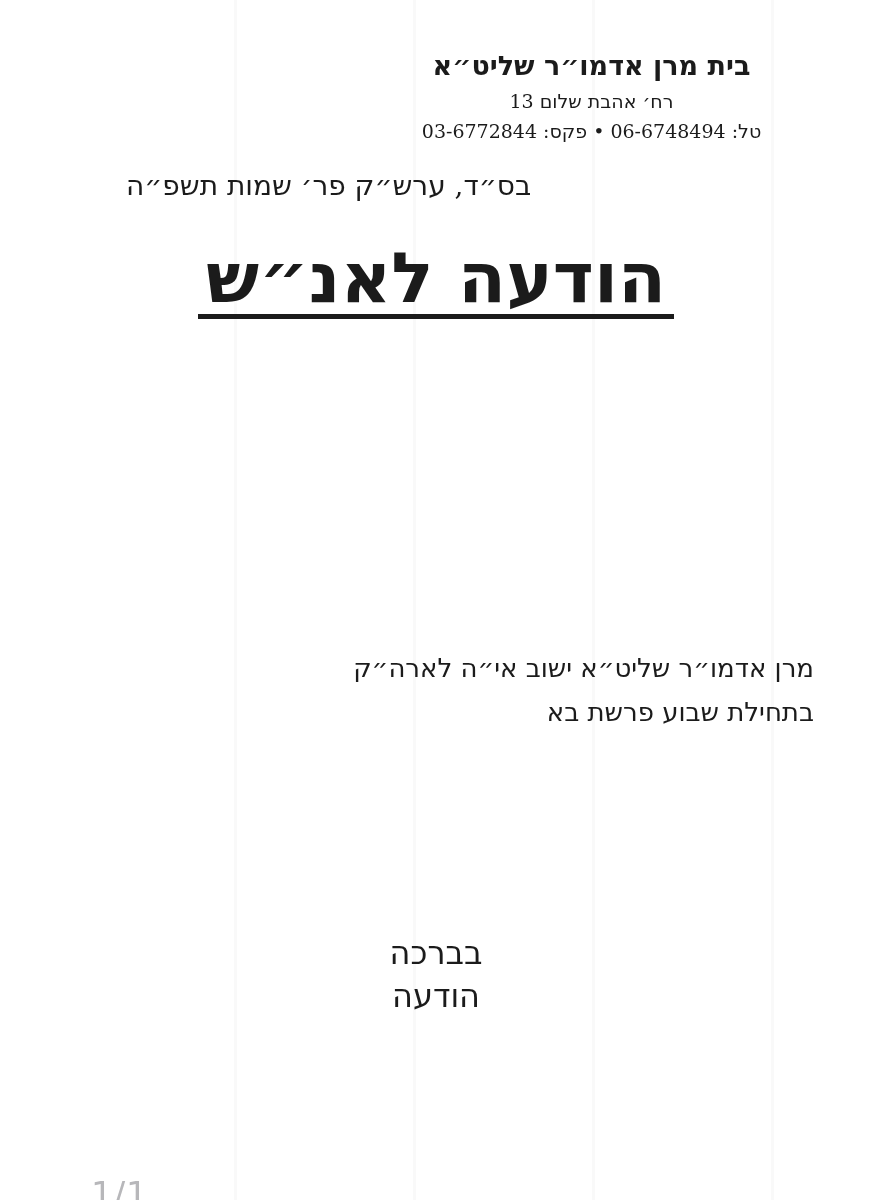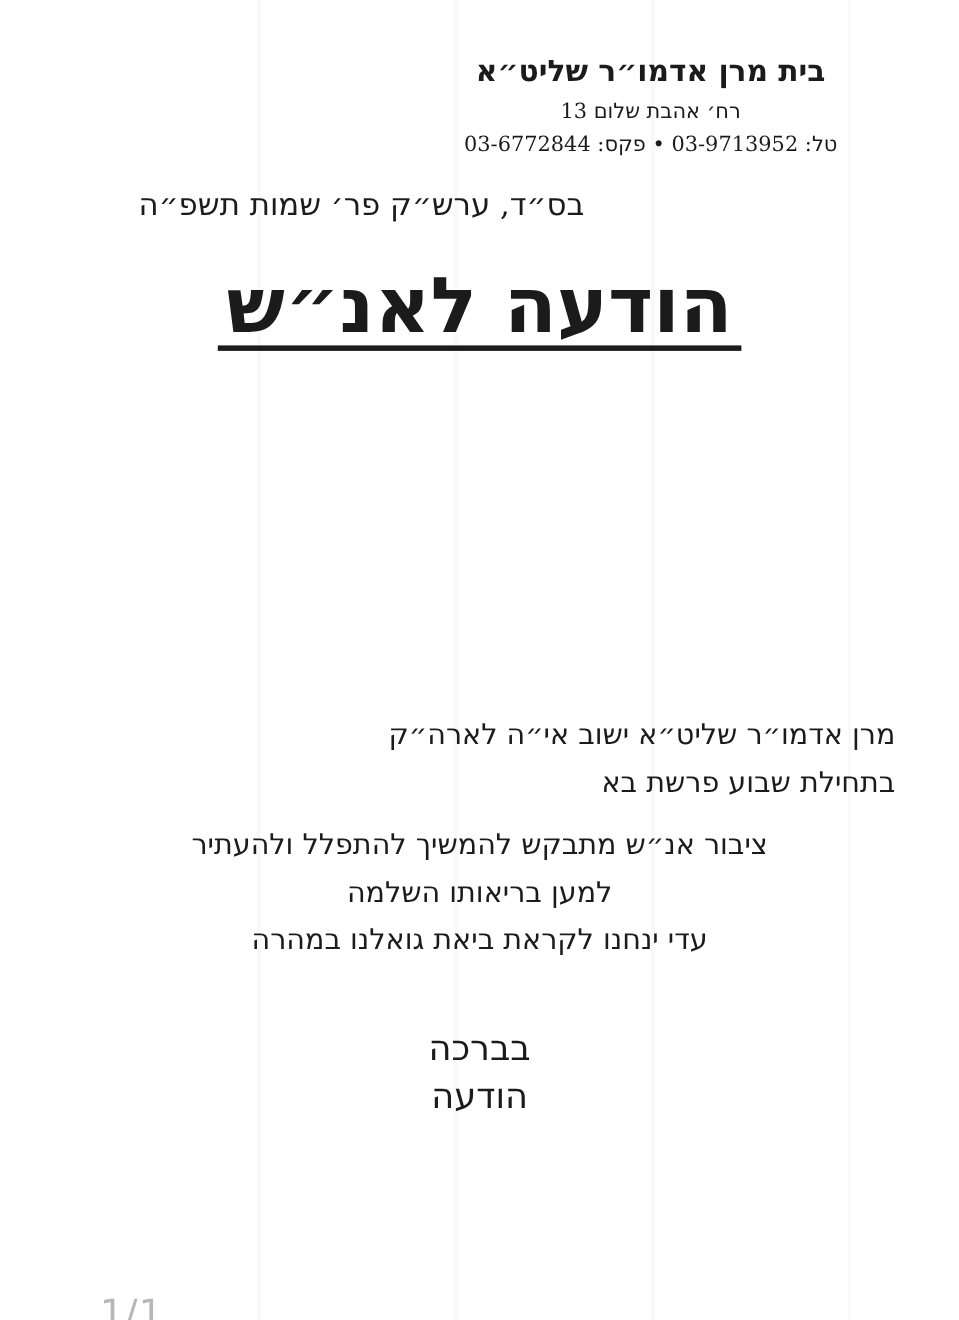--- a/index.html
+++ b/index.html
@@ -102,40 +102,35 @@
   }
 </style>
 </head>
 <body>
 
 <div class="page">
 
   <div class="letterhead">
     <div class="org-name">בית מרן אדמו״ר שליט״א</div>
     <div class="addr">רח׳ אהבת שלום 13</div>
-    <div class="addr">טל: 03-9713952 • פקס: 03-6772844</div>
+    <div class="addr">טל: 06-6748494 • פקס: 03-6772844</div>
   </div>
 
   <div class="dateline">בס״ד, ערש״ק פר׳ שמות תשפ״ה</div>
 
   <div class="doc-title">
     <span class="underlined">הודעה לאנ״ש</span>
   </div>
 
 
   <div class="para para-2">
     <div class="line">מרן אדמו״ר שליט״א ישוב אי״ה לארה״ק</div>
     <div class="line">בתחילת שבוע פרשת בא</div>
   </div>
 
-  <div class="para para-3">
-    <div class="line">ציבור אנ״ש מתבקש להמשיך להתפלל ולהעתיר</div>
-    <div class="line">למען בריאותו השלמה</div>
-    <div class="line">עדי ינחנו לקראת ביאת גואלנו במהרה</div>
-  </div>
 
   <div class="signature">
     <div>בברכה</div>
     <div>הודעה</div>
   </div>
 
   <div class="page-indicator">1/1</div>
 
 </div>
 

